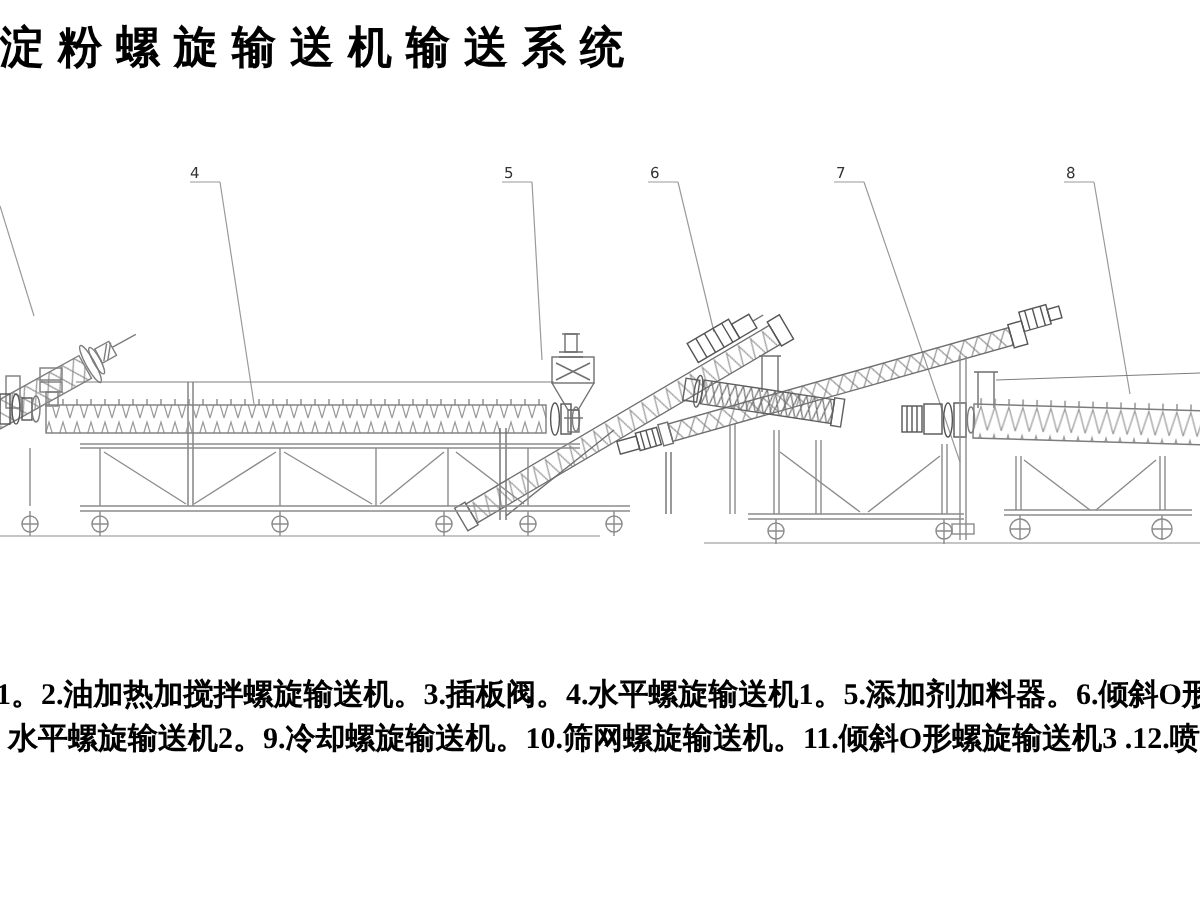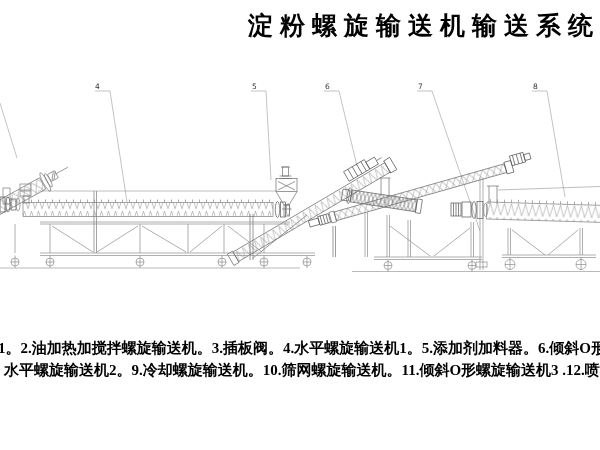--- a/index.html
+++ b/index.html
@@ -1,19 +1,19 @@
 <!DOCTYPE html>
 <html><head>
 <meta charset="utf-8">
 <style>
   html,body{margin:0;padding:0;background:#fff;}
   .page{position:relative;width:600px;height:450px;background:#fff;overflow:hidden;
         font-family:"Liberation Serif","DejaVu Serif",serif;color:#000;}
-  .title{position:absolute;top:9px;left:0;width:100%;text-align:right;
-         font-size:25px;font-weight:700;letter-spacing:7px;white-space:nowrap;}
+  .title{position:absolute;top:9px;left:0;width:100%;text-align:left;
+         font-size:22px;font-weight:700;letter-spacing:7px;white-space:nowrap;}
   .legend{position:absolute;top:337px;left:0;width:600px;overflow:hidden;}
   .legend .lline{white-space:nowrap;font-size:15px;font-weight:700;line-height:22px;}
   .l1{margin-left:-2px;}
   .l2{margin-left:4px;}
   svg{position:absolute;left:0;top:0;}
   svg text{font-family:"DejaVu Sans","Liberation Sans",sans-serif;font-size:7.5px;fill:#333;}
 </style>
 </head>
 <body>
 

